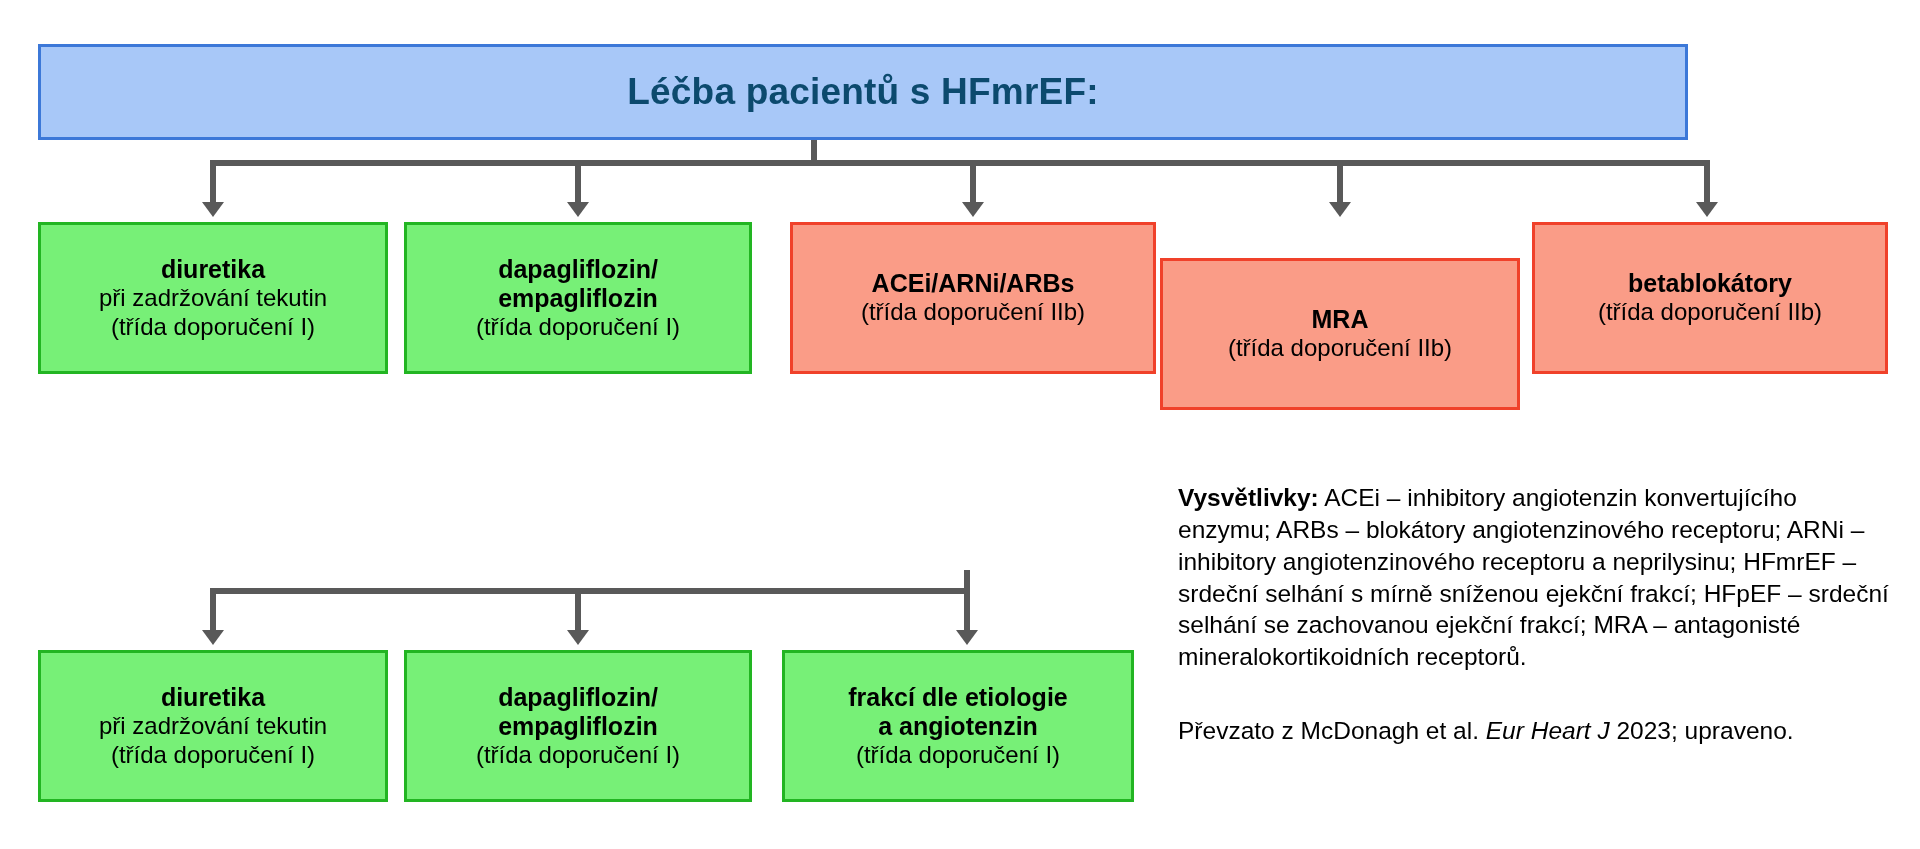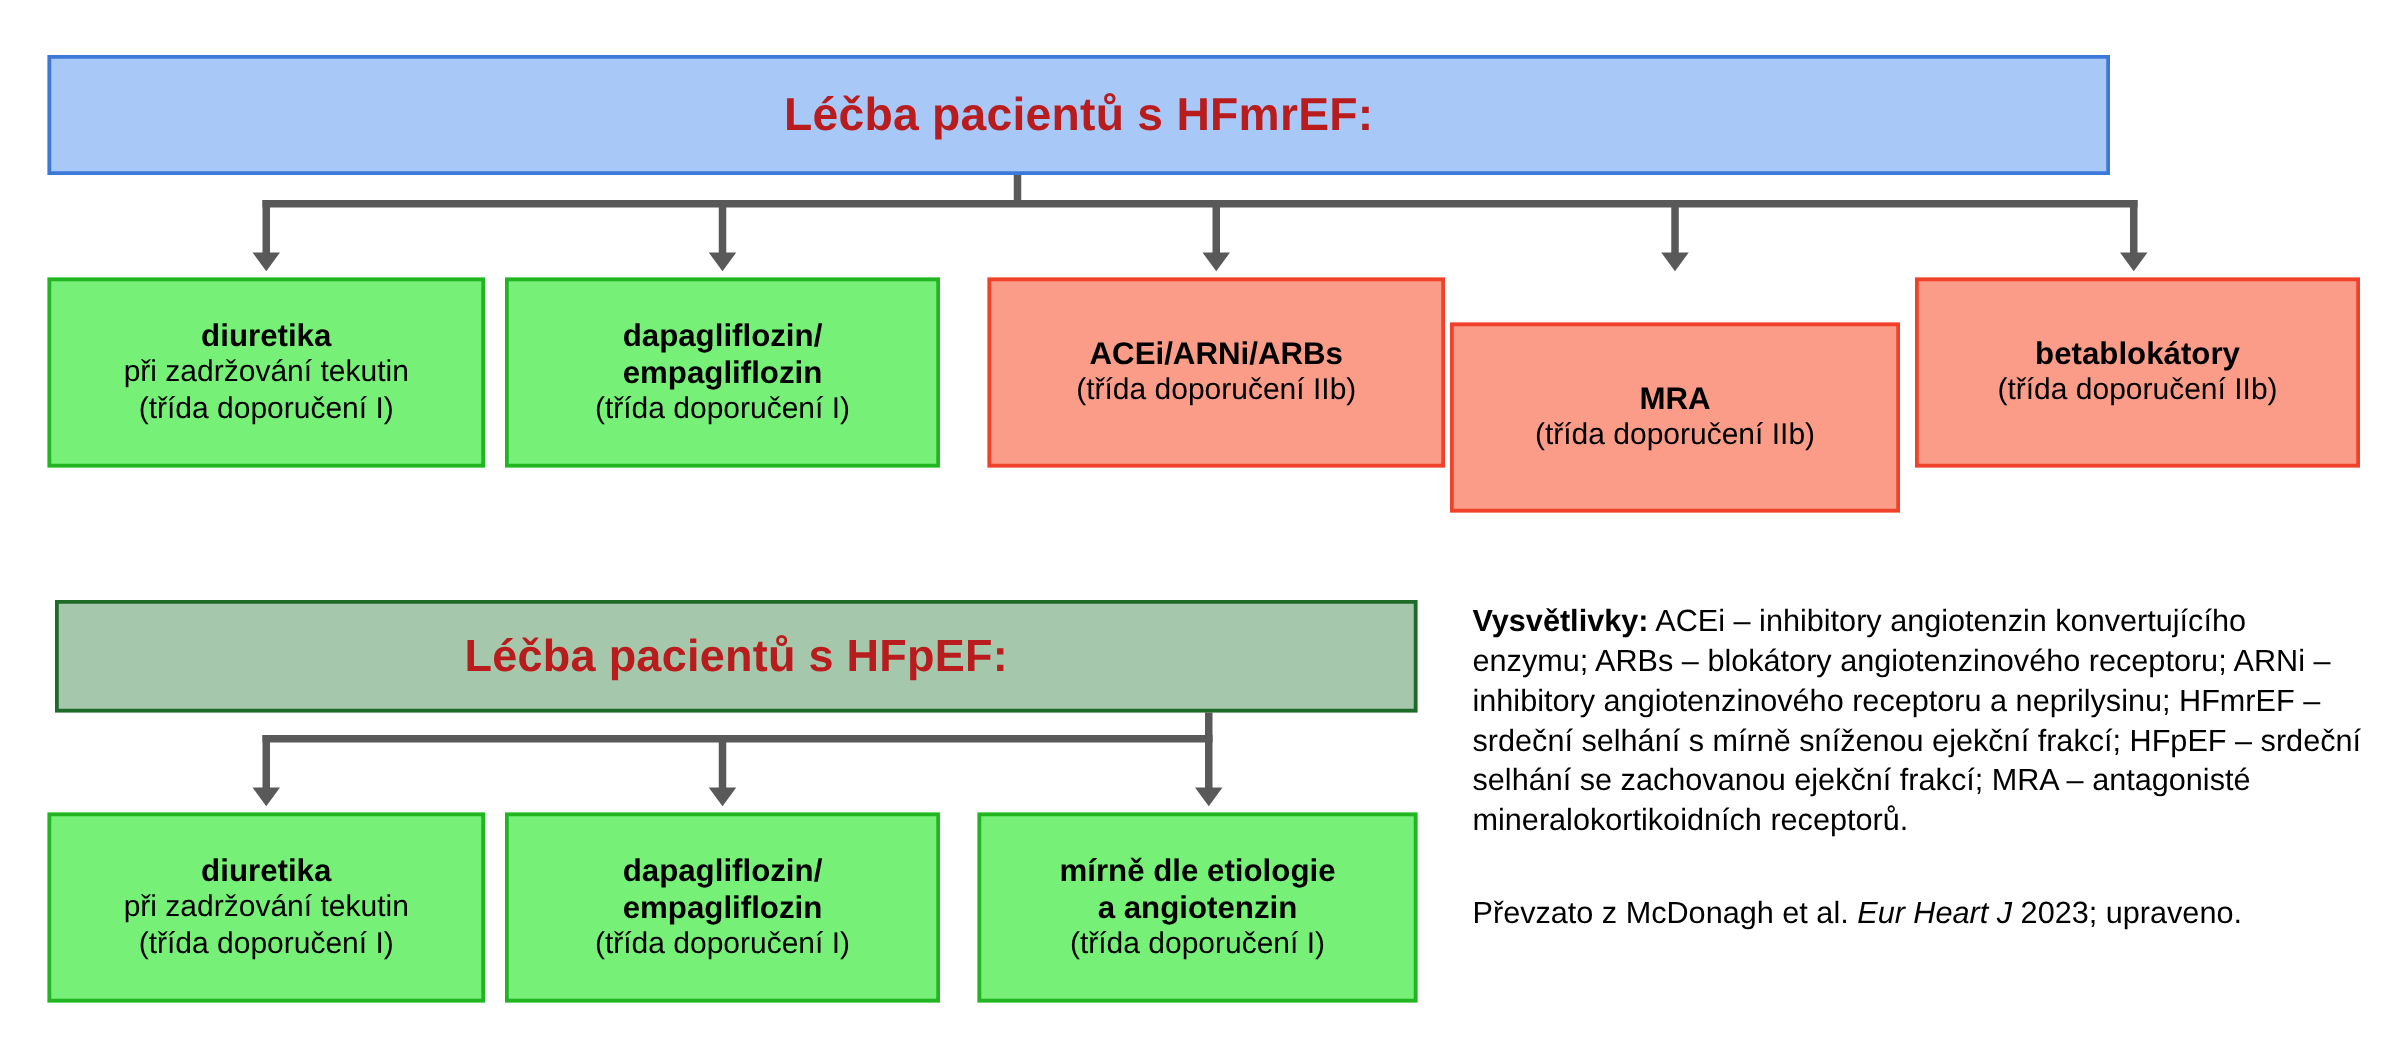--- a/index.html
+++ b/index.html
@@ -11,21 +11,21 @@
     overflow:hidden;
   }
   .canvas{position:relative;width:1920px;height:849px;}
 
   
   .hdr{
     position:absolute;
     box-sizing:border-box;
     display:flex;align-items:center;justify-content:center;
     font-weight:bold;
-    color:#b91c1c;
+    color:#0c4a6e;
     letter-spacing:0.2px;
   }
   .hdr-hfmref{
     left:38px;top:44px;width:1650px;height:96px;
     background:#a8c8f8;
     border:3px solid #3c78d8;
     font-size:37px;
   }
   .hdr-hfpef{
     left:44px;top:480px;width:1090px;height:90px;
@@ -134,21 +134,20 @@
   <div class="box red r1 b4">
     <span class="ttl">MRA</span>
     <span class="cls">(třída doporučení IIb)</span>
   </div>
 
   <div class="box red r1 b5">
     <span class="ttl">betablokátory</span>
     <span class="cls">(třída doporučení IIb)</span>
   </div>
 
-  <div class="hdr hdr-hfpef">Léčba pacientů s HFpEF:</div>
 
   <div class="conn hbus" style="left:210px;top:588px;width:760px;"></div>
 
   <div class="conn vstem" style="left:210px;top:588px;height:44px;"></div>
   <div class="arrow" style="left:202px;top:630px;"></div>
 
   <div class="conn vstem" style="left:575px;top:588px;height:44px;"></div>
   <div class="arrow" style="left:567px;top:630px;"></div>
 
   <div class="conn vstem" style="left:964px;top:570px;height:62px;"></div>
@@ -160,21 +159,21 @@
     <span class="cls">(třída doporučení I)</span>
   </div>
 
   <div class="box green r2 b2">
     <span class="ttl">dapagliflozin/</span>
     <span class="ttl">empagliflozin</span>
     <span class="cls">(třída doporučení I)</span>
   </div>
 
   <div class="box green r2 b3">
-    <span class="ttl">mírně dle etiologie</span>
+    <span class="ttl">frakcí dle etiologie</span>
     <span class="ttl">a angiotenzin</span>
     <span class="cls">(třída doporučení I)</span>
   </div>
 
   <div class="legend">
     <span><b>Vysvětlivky:</b><span> ACEi – inhibitory angiotenzin konvertujícího enzymu; ARBs – blokátory angiotenzinového receptoru; ARNi – inhibitory angiotenzinového receptoru a neprilysinu; HFmrEF – srdeční selhání s mírně sníženou ejekční frakcí; HFpEF – srdeční selhání se zachovanou ejekční frakcí; MRA – antagonisté mineralokortikoidních receptorů.</span></span>
     <span class="src"><span>Převzato z McDonagh et al. </span><i>Eur Heart J</i><span> 2023; upraveno.</span></span>
   </div>
 
 </div>

